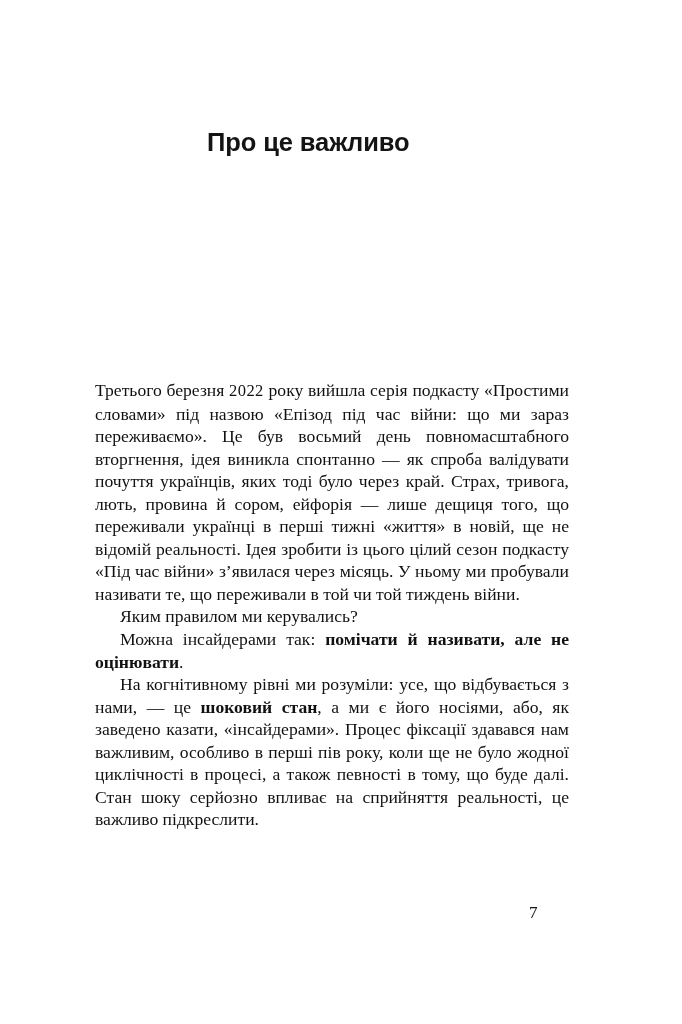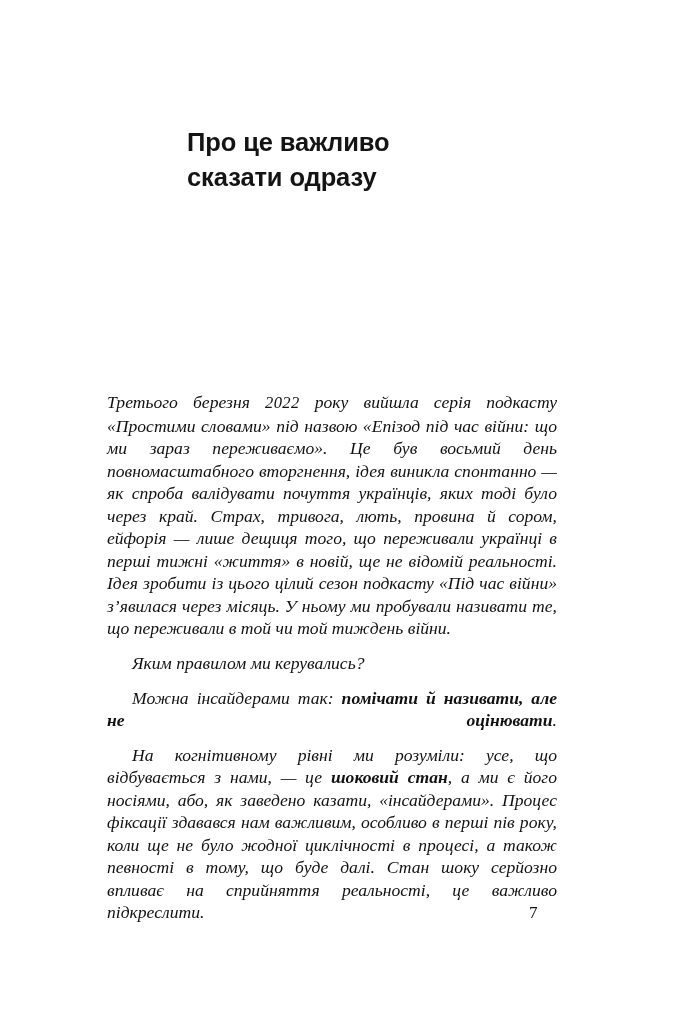--- a/index.html
+++ b/index.html
@@ -26,43 +26,43 @@
     font-family: "Liberation Sans", sans-serif;
     font-weight: bold;
     font-size: 25.5px;
     line-height: 35px;
     letter-spacing: -0.1px;
     color: #141414;
   }
   .chapter-title .tline {
     display: block;
     white-space: nowrap;
+    margin-left: 20px;
   }
 
   
   .body-block {
     position: absolute;
     left: 95px;
     top: 379px;
     width: 474px;
     font-family: "Liberation Serif", "DejaVu Serif", serif;
     font-size: 17.6px;
     line-height: 22.55px;
     color: #111111;
     text-align: justify;
     text-justify: inter-word;
     -webkit-font-smoothing: antialiased;
   }
 
   .para {
-    margin: 12px;
+    margin: 0;
     text-align: justify;
     text-justify: inter-word;
     hyphens: manual;
-    font-style: italic;
   }
   .para.indent {
     text-indent: 25px;
   }
   
   .para.force-just {
     text-align-last: justify;
   }
 
   .para b {
@@ -87,21 +87,20 @@
     letter-spacing: 0.2px;
   }
 </style>
 </head>
 <body>
 
 <div class="page">
 
   <h1 class="chapter-title">
     <span class="tline">Про це важливо</span>
-    <span class="tline">сказати одразу</span>
   </h1>
 
   <div class="body-block">
 
     <p class="para"><span>Третього березня </span><span class="osf">2022</span><span> року вийшла серія подкасту «Простими словами» під назвою «Епізод під час війни: що ми зараз переживаємо». Це був восьмий день повномасштабного вторгнення, ідея виникла спонтанно — як спроба валідувати почуття українців, яких тоді було через край. Страх, тривога, лють, провина й сором, ейфорія — лише дещиця того, що переживали українці в перші тижні «життя» в новій, ще не відомій реальності. Ідея зробити із цього цілий сезон подкасту «Під час війни» з’явилася через місяць. У ньому ми пробували називати те, що переживали в той чи той тиждень війни.</span></p>
 
     <p class="para indent">Яким правилом ми керувались?</p>
 
     <p class="para indent force-just"><span>Можна інсайдерами так: </span><b>помічати й називати, але не оцінювати</b><span>.</span></p>
 

